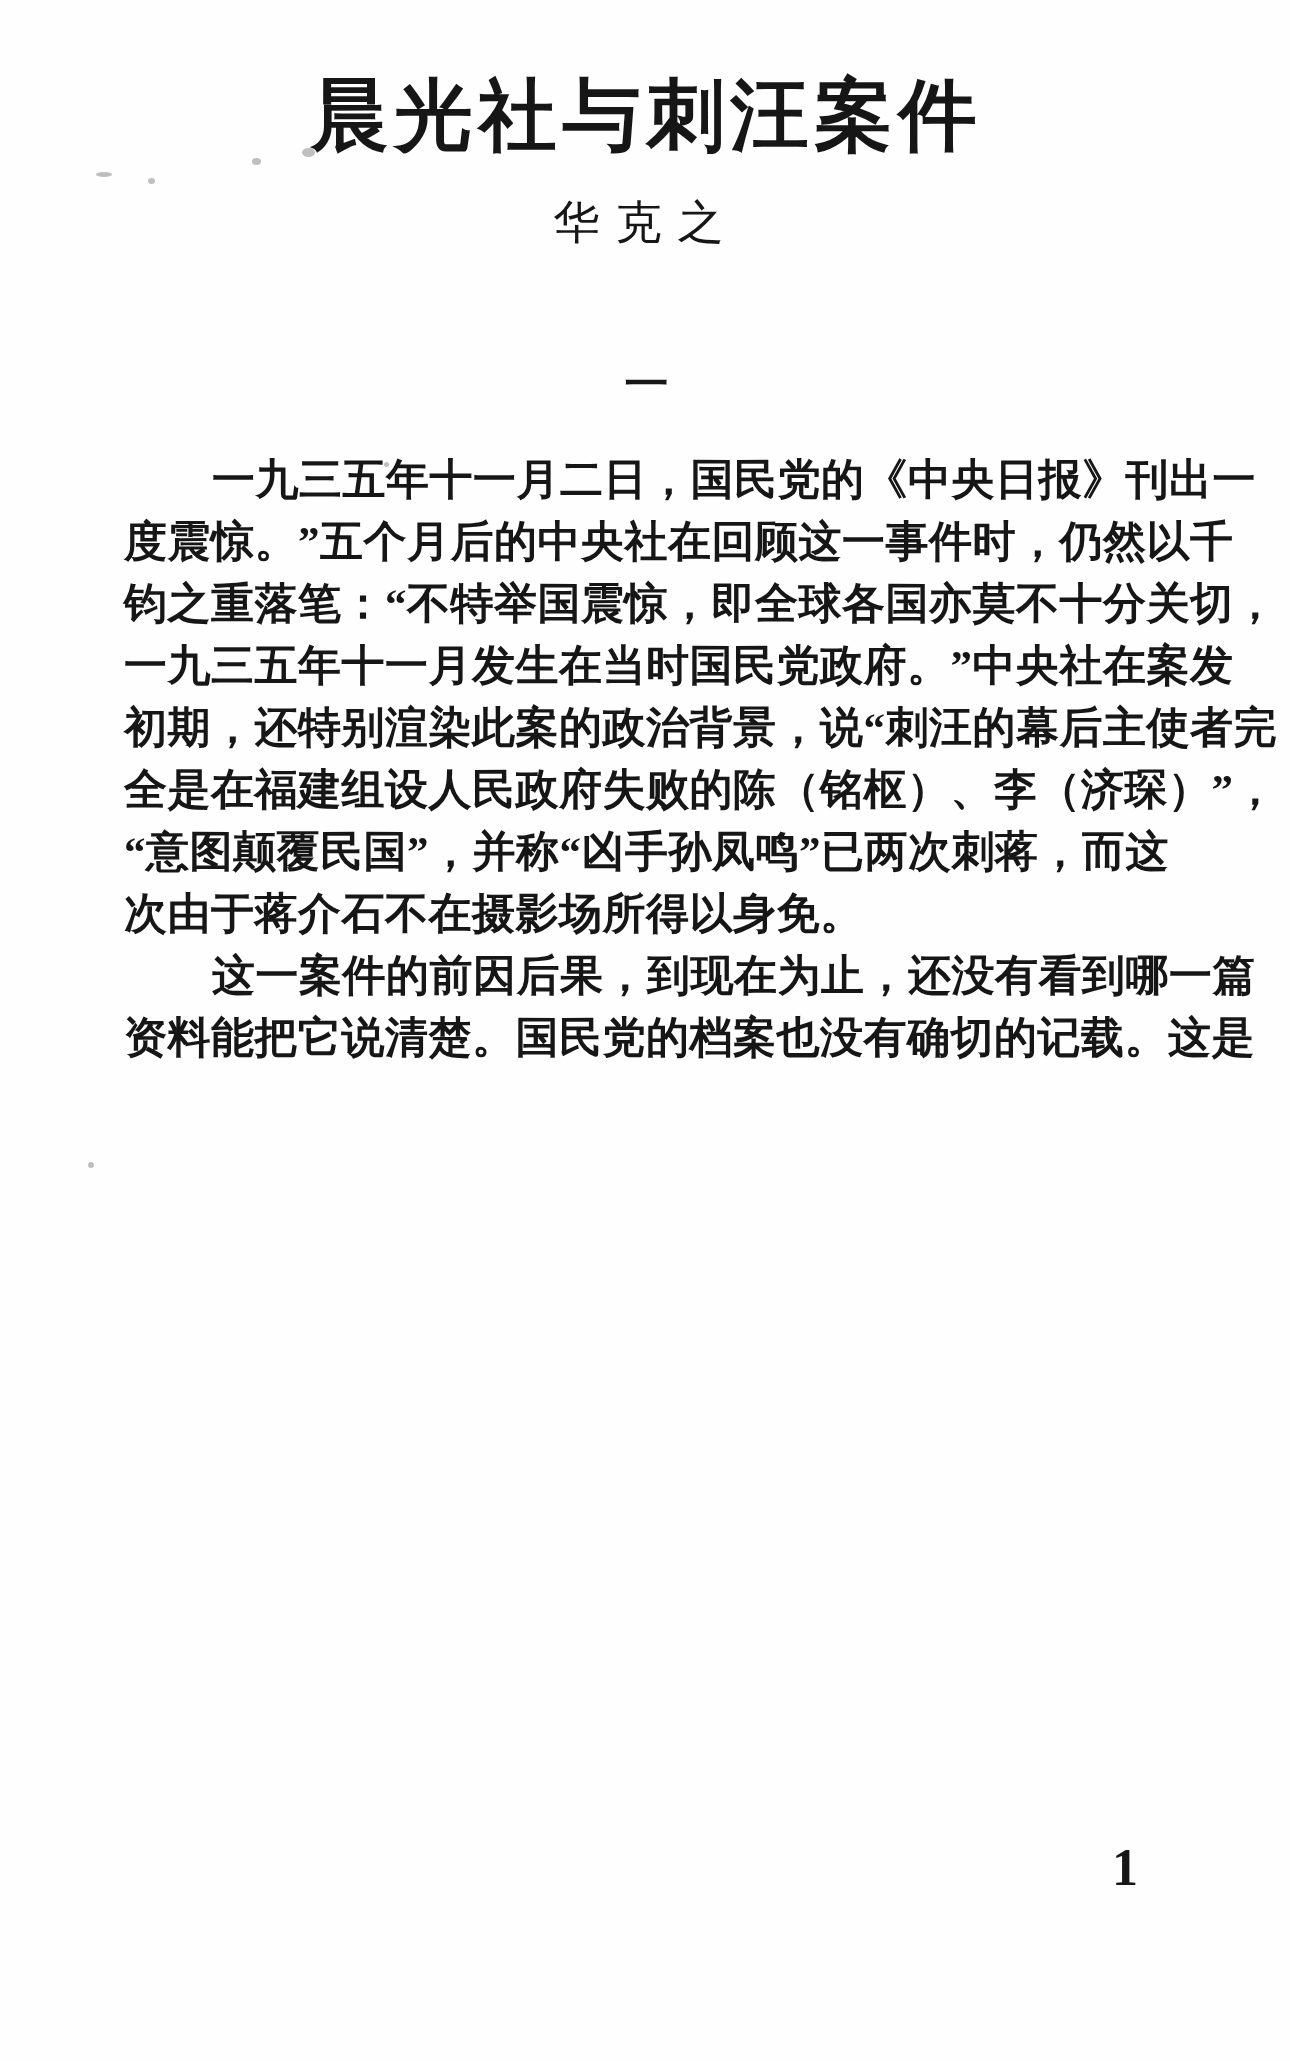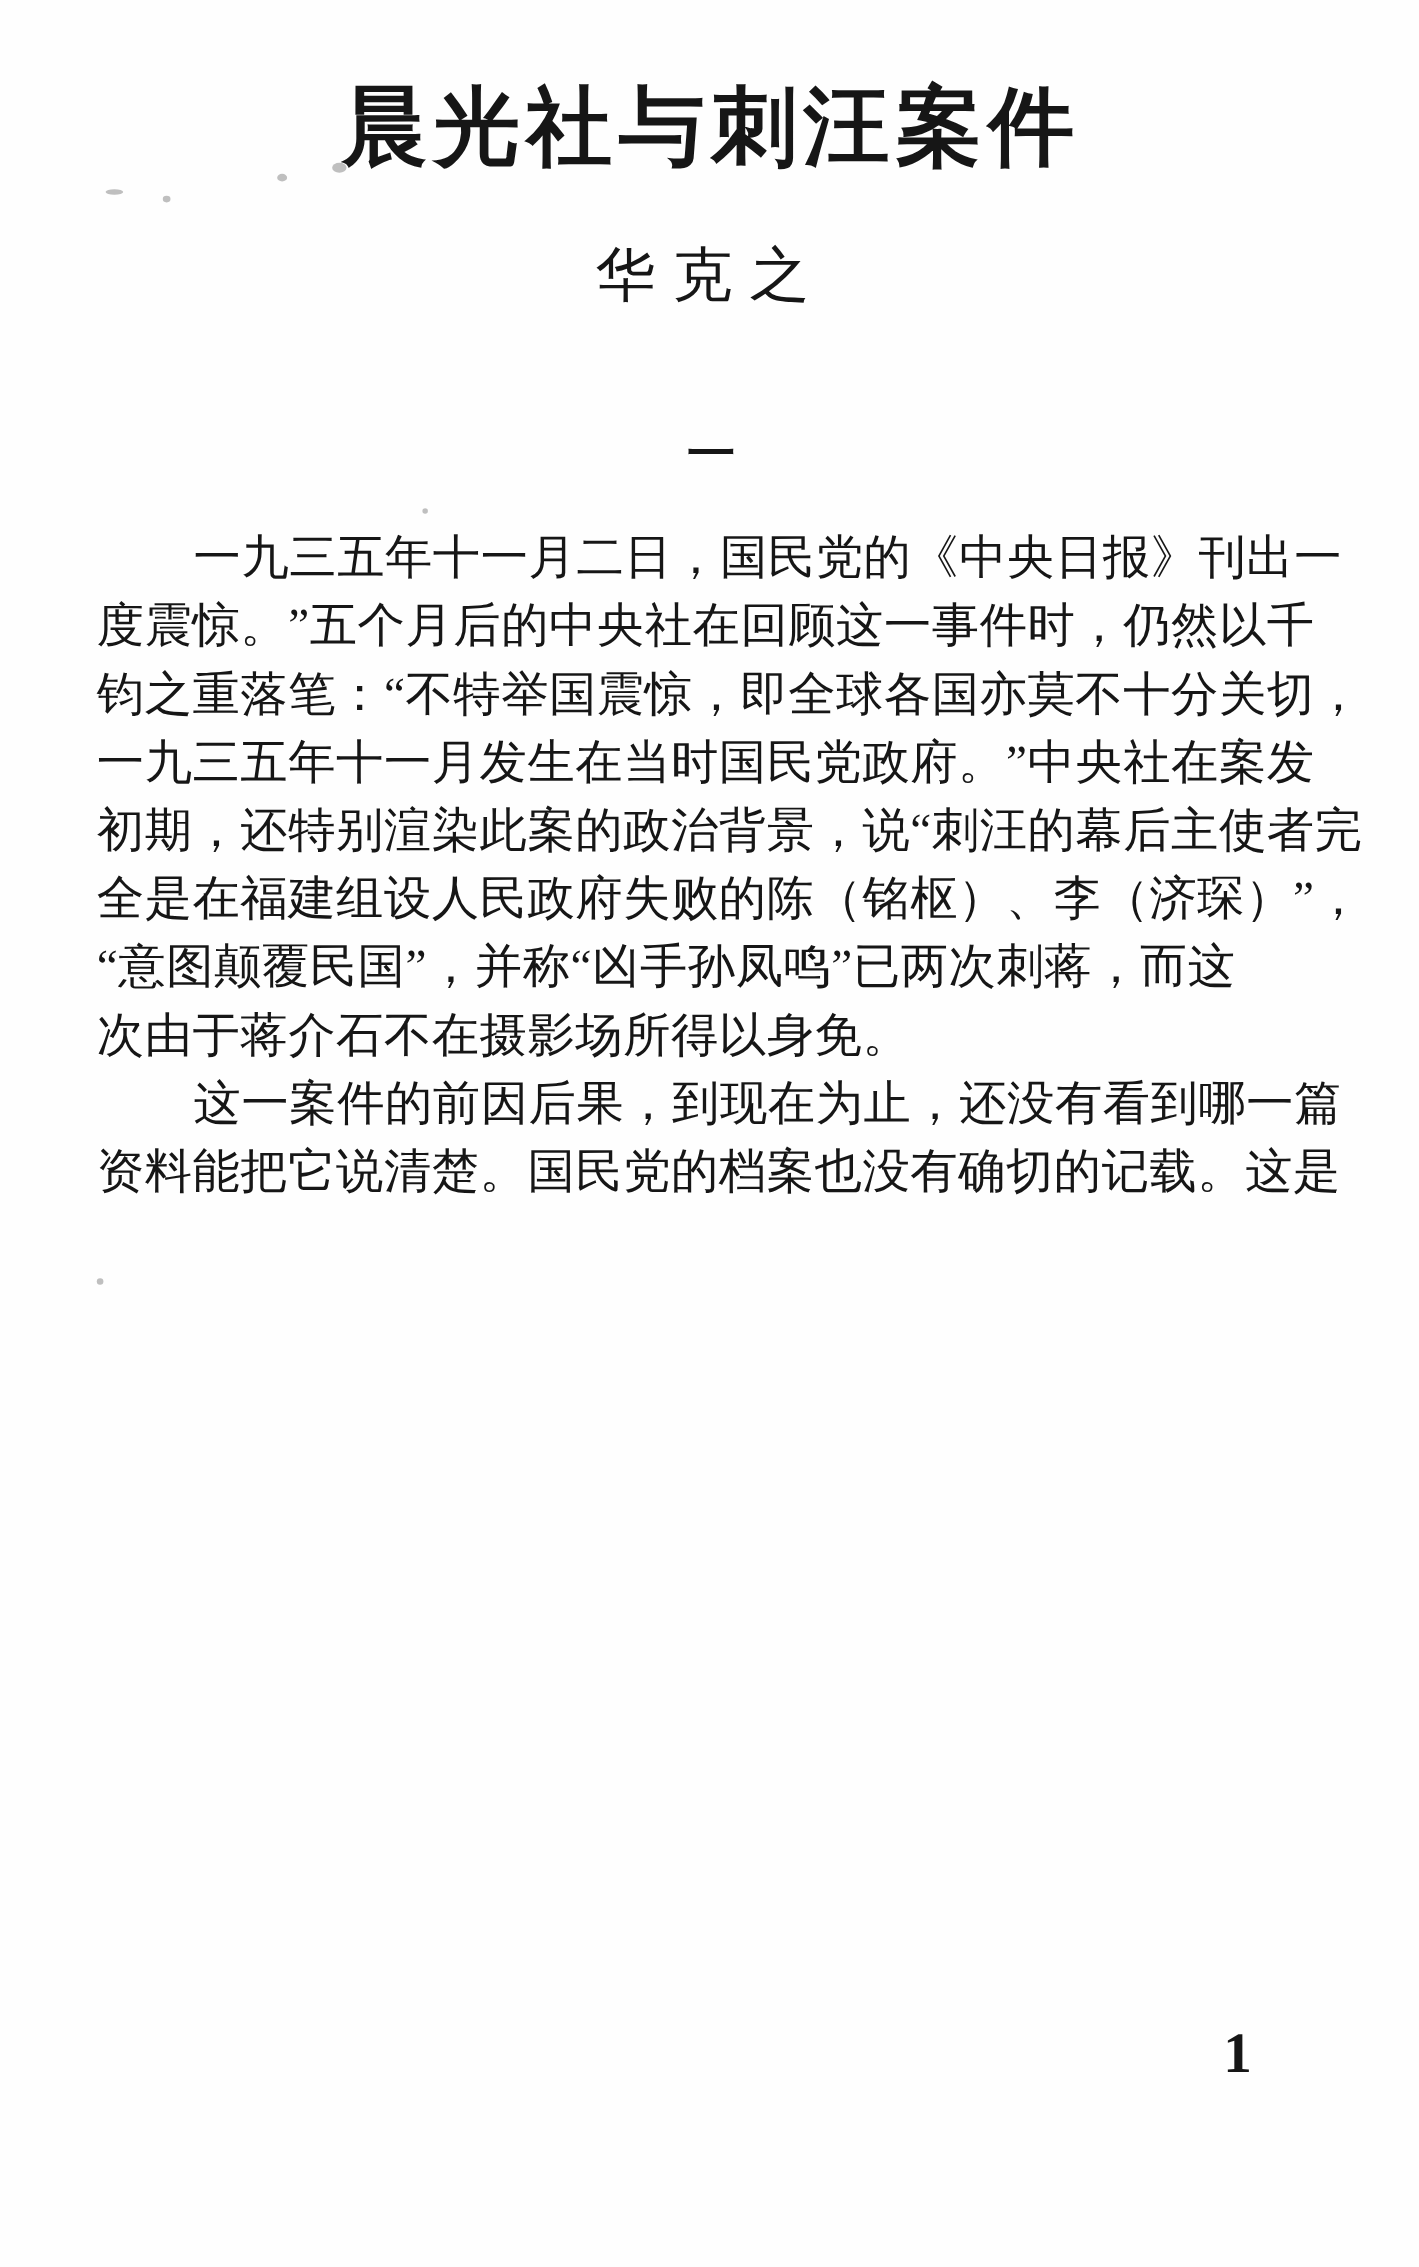--- a/index.html
+++ b/index.html
@@ -23,23 +23,23 @@
   .title {
     margin: 73px 0 0 0;
     text-align: center;
     font-size: 78px;
     font-weight: 900;
     letter-spacing: 6px;
     line-height: 1.1;
     white-space: nowrap;
   }
   .author {
-    margin-top: 64px;
+    margin-top: 36px;
     text-align: center;
-    font-size: 54px;
+    font-size: 46px;
     font-weight: 500;
     letter-spacing: 16px;
     line-height: 55px;
     white-space: nowrap;
   }
   .intro {
     margin-top: 87px;
     font-weight: 400;
   }
   .intro .line {
@@ -61,21 +61,22 @@
   }
   .section-marker {
     margin-top: 104px;
     text-align: center;
     font-size: 44px;
     font-weight: 700;
     line-height: 62px;
   }
   .body-text {
     margin-top: 33px;
-    font-weight: 400;
+    font-weight: 700;
+    margin-left: 36px;
   }
   .body-text .line {
     font-size: 43px;
     line-height: 62px;
     letter-spacing: 0.5px;
     white-space: nowrap;
   }
   .page-number {
     position: absolute;
     top: 1838px;

